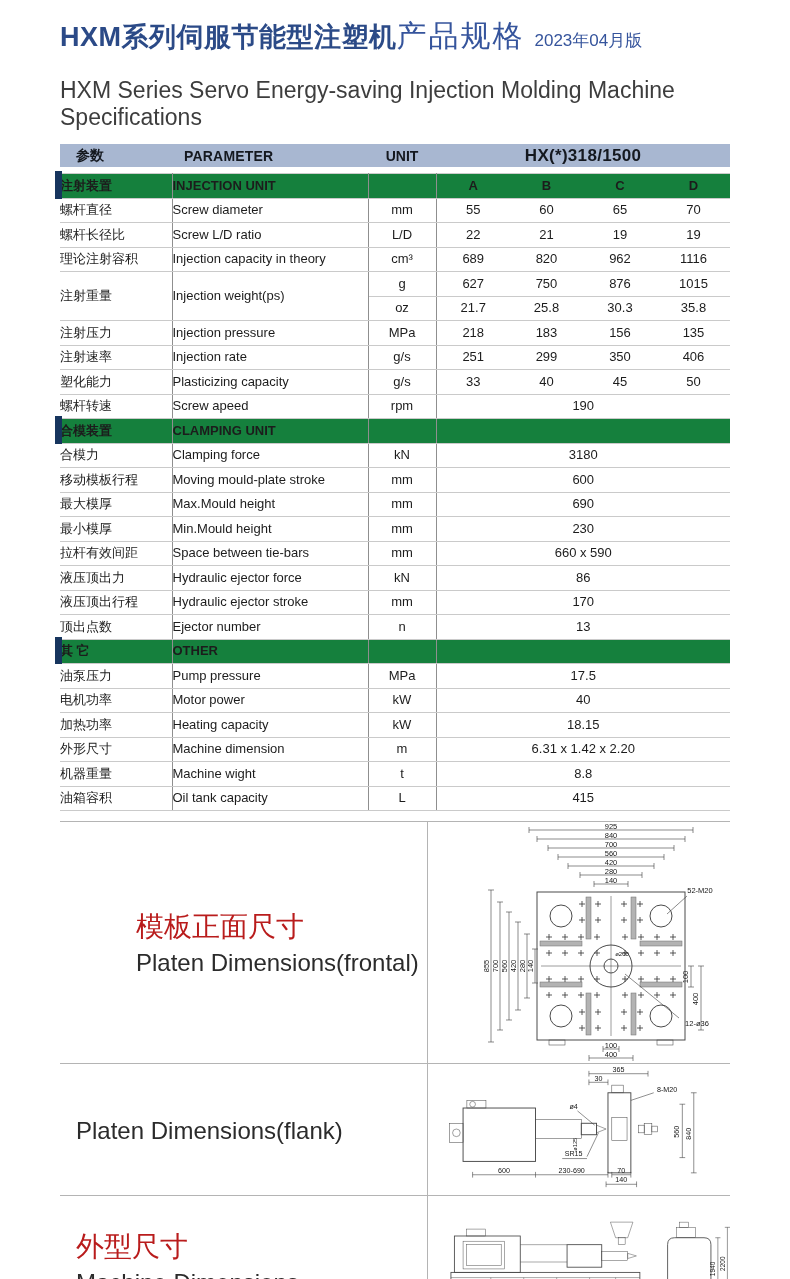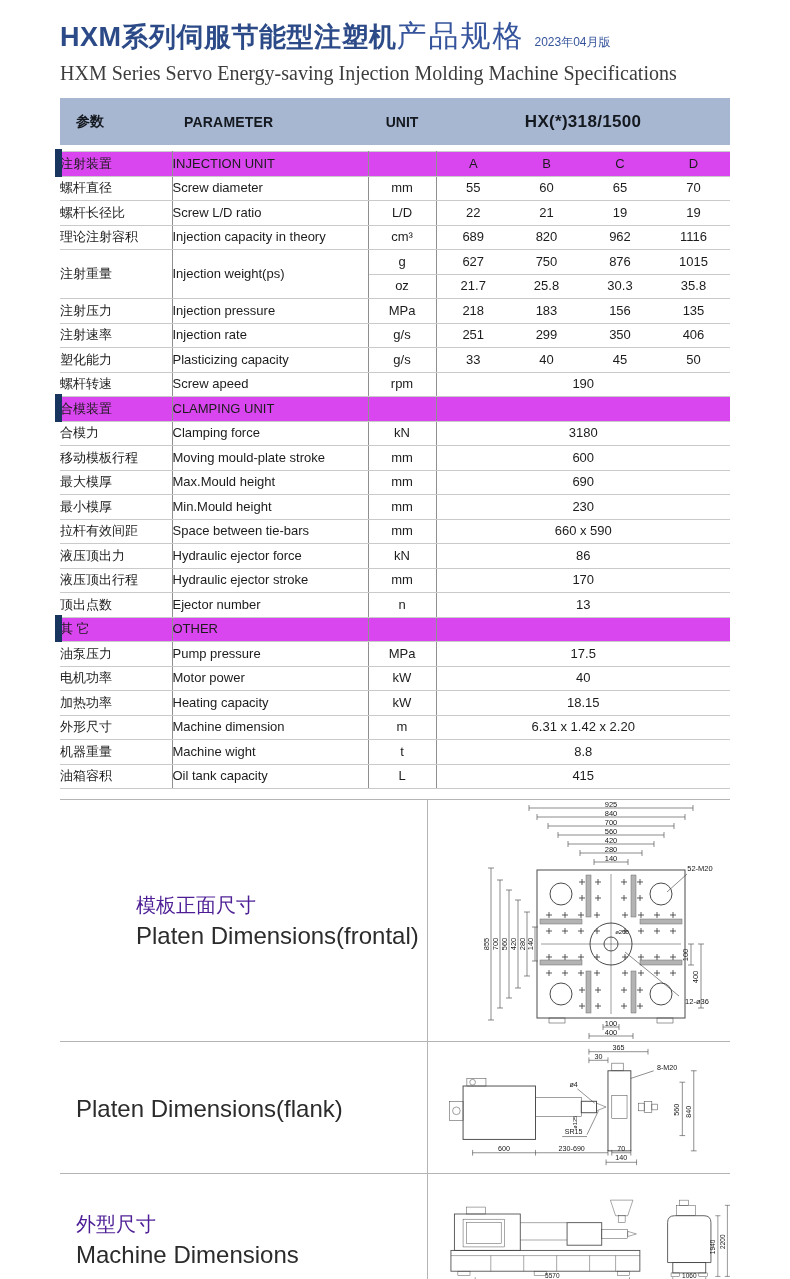--- a/index.html
+++ b/index.html
@@ -7,56 +7,56 @@
     width:790px;height:1279px;background:#ffffff;position:relative;overflow:hidden;
     font-family:"Liberation Sans","DejaVu Sans",sans-serif;color:#222;
     -webkit-font-smoothing:antialiased;
   }
   .page{position:absolute;left:60px;top:16px;width:670px;}
 
   
   .title-line{white-space:nowrap;}
   .title-bold{font-size:27px;font-weight:800;color:#2b4a87;letter-spacing:.5px;}
   .title-light{font-size:30px;font-weight:400;color:#35549c;letter-spacing:2px;}
-  .title-version{font-size:12px;font-weight:400;color:#35549c;margin-left:10px;}
-  .subtitle{font-size:20px;color:#3d3d3d;margin-top:5px;font-family:Liberation Serif, serif;}
+  .title-version{font-size:17px;font-weight:400;color:#35549c;margin-left:10px;}
+  .subtitle{font-size:23px;color:#3d3d3d;margin-top:20px;}
 
   
   .thead-bar{
-    margin-top:13px;height:47px;background:#a8b7d1;
+    margin-top:13px;height:23px;background:#a8b7d1;
     display:grid;grid-template-columns:112px 196px 68px 294px;align-items:center;
     font-weight:700;font-size:14px;color:#14181f;
   }
   .h-cn{padding-left:16px;}
   .h-param{padding-left:12px;letter-spacing:.2px;}
   .h-unit{text-align:center;}
   .h-model{text-align:center;font-size:17px;letter-spacing:.3px;}
 
   
   table.spec{margin-top:6px;width:670px;border-collapse:collapse;table-layout:fixed;border-top:1px solid #cccccc;}
   table.spec td{
     height:23.5px;font-size:13px;color:#1c1c1c;padding:0;vertical-align:middle;
     border-bottom:1px solid #cacaca;line-height:1.05;
   }
   td.c1{padding-left:16px;}
   td.c2{padding-left:12px;}
   td.bv{border-right:1px solid #8f8f8f;}
   td.cu,td.vc{text-align:center;}
-  tr.sec td{background:#d946ef;font-weight:400;}
+  tr.sec td{background:#15803d;font-weight:700;}
   tr.sec td.c1{position:relative;}
   tr.sec td.c1::before{content:"";position:absolute;left:-5px;top:-3px;bottom:-1px;width:7px;background:#17355e;}
   td.colh{font-weight:700;}
 
   
   .diagrams{
     margin-top:10px;border-top:1px solid #b4b4b4;
     display:grid;grid-template-columns:367px 303px;grid-template-rows:241px 132px 133px;
   }
   .d-label{display:flex;flex-direction:column;justify-content:center;padding-left:76px;}
-  .d-cn{font-size:20px;color:#4c1d95;}
+  .d-cn{font-size:28px;color:#b91c1c;}
   .d-en{font-size:24px;color:#2b2b2b;margin-top:3px;}
   .d-draw{border-left:1px solid #b4b4b4;display:flex;align-items:flex-end;justify-content:center;}
   .bt{border-top:1px solid #b4b4b4;padding-left:16px;}
 
   
   .tech path,.tech rect,.tech circle,.tech line,.tech polygon{stroke:#4a4a4a;fill:none;stroke-width:1;}
   .tech .thin{stroke-width:.55;}
   .tech .dim{stroke:#3c3c3c;stroke-width:.6;fill:none;}
   .tech .slot{fill:#b3b3b3;stroke:#6e6e6e;stroke-width:.5;}
   .tech .pm path{stroke:#333;stroke-width:.8;}

